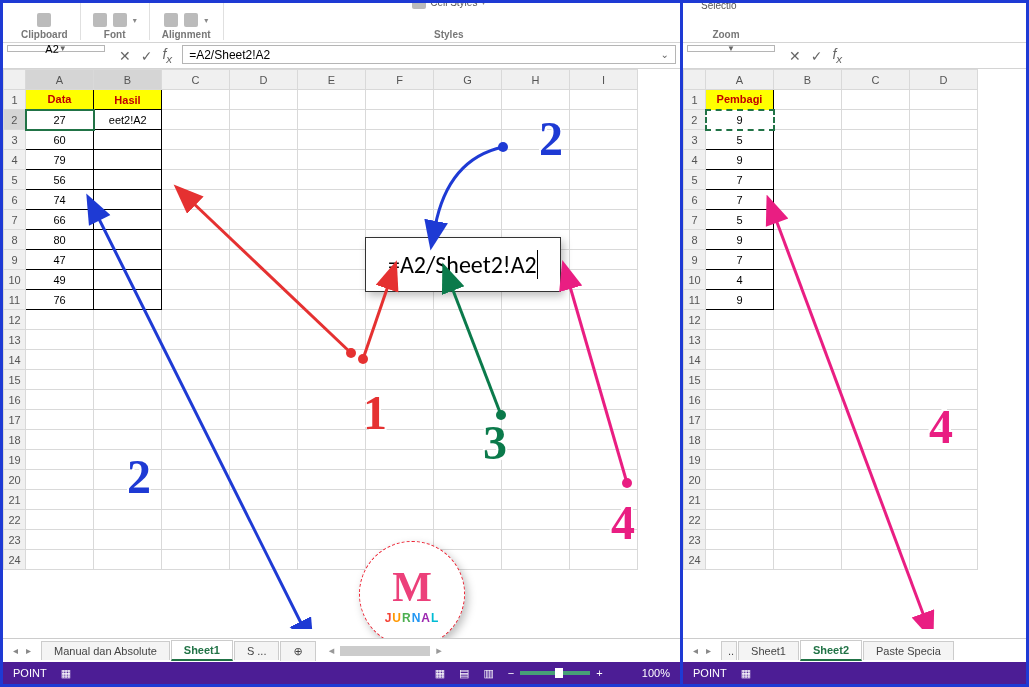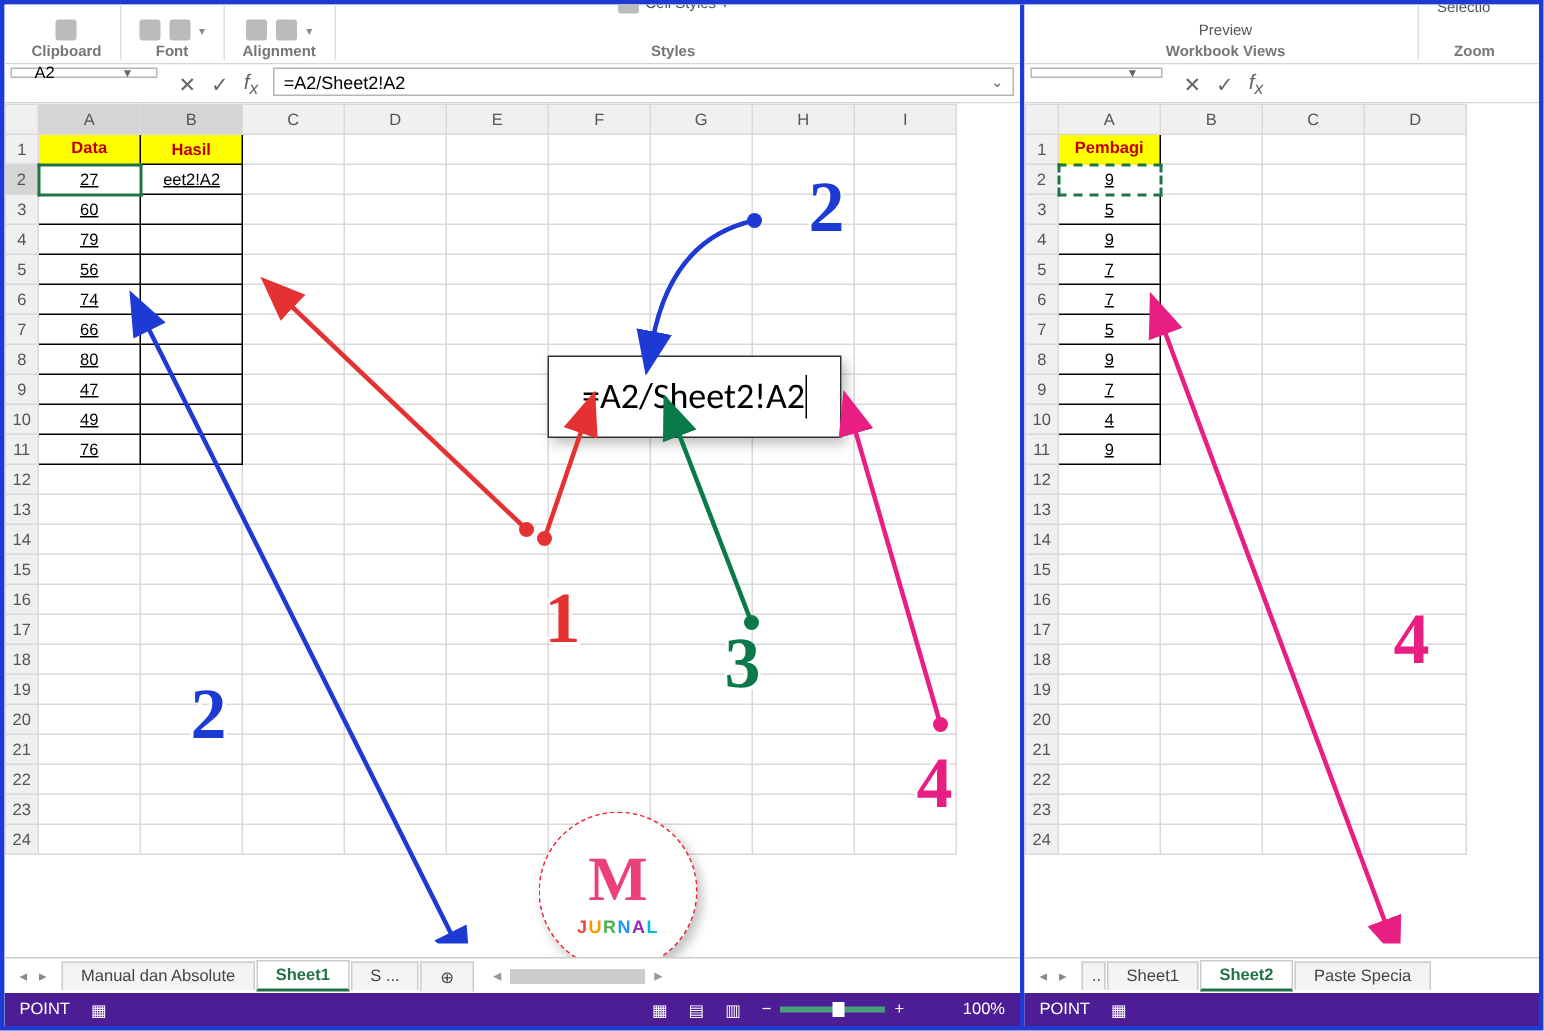--- a/index.html
+++ b/index.html
@@ -9,38 +9,38 @@
   .pane.left { width: 680px; border-right: 3px solid #1e3ad4; }
   .pane.right { flex: 1; }
   .ribbon { height: 40px; background: #fff; border-bottom: 1px solid #d4d4d4; display: flex; align-items: flex-end; padding: 0 6px 2px; gap: 0; }
   .ribbon-group { display: flex; flex-direction: column; align-items: center; justify-content: flex-end; height: 38px; padding: 0 12px; color: #777; font-size: 10px; border-right: 1px solid #e0e0e0; }
   .ribbon-group:last-child { border-right: none; gap: 20px; }
   .ribbon-group .icons { display: flex; gap: 6px; align-items: center; height: 18px; }
   .ribbon-group .label { color: #777; font-size: 10px; font-weight: bold; }
   .rib-icon { width: 14px; height: 14px; background: #bbb; border-radius: 2px; display: inline-block; }
   .chev { font-size: 8px; color: #888; }
   .namebox-row { height: 26px; border-bottom: 1px solid #d4d4d4; display: flex; align-items: stretch; background: #fff; }
-  .namebox { width: 98px; border: 1px solid #b5b5b5; margin: 2px 4px 16px 4px; display: flex; align-items: center; padding: 0 15px; font-size: 11px; justify-content: space-between; background: #fff; }
+  .namebox { width: 98px; border: 1px solid #b5b5b5; margin: 2px 4px 16px 4px; display: flex; align-items: center; padding: 0 4px; font-size: 11px; justify-content: center; background: #fff; }
   .namebox .dd { font-size: 8px; color: #666; }
   .fx-btns { display: flex; align-items: center; gap: 10px; padding: 0 10px; color: #666; }
   .fx-btns span { font-size: 14px; }
   .fx-btns .fx { font-style: italic; font-family: Liberation Sans, sans-serif; }
   .formula-bar { flex: 1; border: 1px solid #b5b5b5; margin: 2px 4px 4px 0; display: flex; align-items: center; padding: 0 6px; font-size: 12px; background: #fff; }
   .formula-bar .expand { margin-left: auto; font-size: 10px; color: #666; }
   .grid-wrap { flex: 1; position: relative; overflow: hidden; background: #fff; }
   table.grid { border-collapse: collapse; table-layout: fixed; }
   .grid th, .grid td { border: 1px solid #d9d9d9; height: 20px; font-size: 11px; text-align: center; background: #fff; }
   .grid th { background: #f0f0f0; color: #555; font-weight: normal; }
   .grid th.sel { background: #d5d5d5; }
   .grid .corner { width: 22px; background: #f0f0f0; }
   .grid td.rowhdr { width: 22px; background: #f0f0f0; color: #555; text-align: center; }
   .grid td.rowhdr.sel { background: #d5d5d5; }
   .colw { width: 68px; }
   .hdr-yellow { background: #ffff00 !important; font-weight: bold; color: #c00000; border: 1px solid #000 !important; }
-  .dcell { border: 1px solid #000 !important; text-decoration: underline; }
+  .dcell { border: 1px solid #000 !important; }
   .selcell { border: 2px solid #217346 !important; background: #fff; }
   .editcell { border: 2px dashed #217346 !important; }
   .sheet-tabs { height: 24px; border-top: 1px solid #ccc; display: flex; align-items: center; background: #fff; font-size: 11px; }
   .tab-nav { display: flex; gap: 8px; padding: 0 10px; color: #888; font-size: 10px; }
   .tab { padding: 3px 12px; border: 1px solid #ccc; border-bottom: none; background: #f4f4f4; color: #444; margin-right: 1px; text-align: right; }
   .tab.active { background: #fff; border-bottom: 2px solid #217346; color: #217346; font-weight: bold; }
   .tab-scroll { display:flex; align-items:center; margin-left: 12px; color: #999; flex:1; }
   .tab-scroll .thumb { width:90px; height:10px; background:#ccc; margin: 0 6px; }
   .status { height: 22px; background: #4c1d95; color: #fff; display: flex; align-items: center; padding: 0 10px; font-size: 11px; gap: 14px; }
   .status .spacer { flex: 1; }
@@ -499,24 +499,20 @@
           <span>−</span>
           <div class="track"></div>
           <span>+</span>
         </div>
       <span>100%</span>
     </div>
   </div>
 
   <div class="pane right">
     <div class="ribbon">
-      <div class="ribbon-group" style="flex:1">
-        <div class="icons" style="color:#555">Preview</div>
-        <div class="label">Workbook Views</div>
-      </div>
       <div class="ribbon-group">
         <div class="icons truncated" style="color:#555;width:50px">Selectio</div>
         <div class="label">Zoom</div>
       </div>
     </div>
     <div class="namebox-row">
       <div class="namebox" style="width:88px">
         <span></span>
           <span class="dd">▼</span>
       </div>

